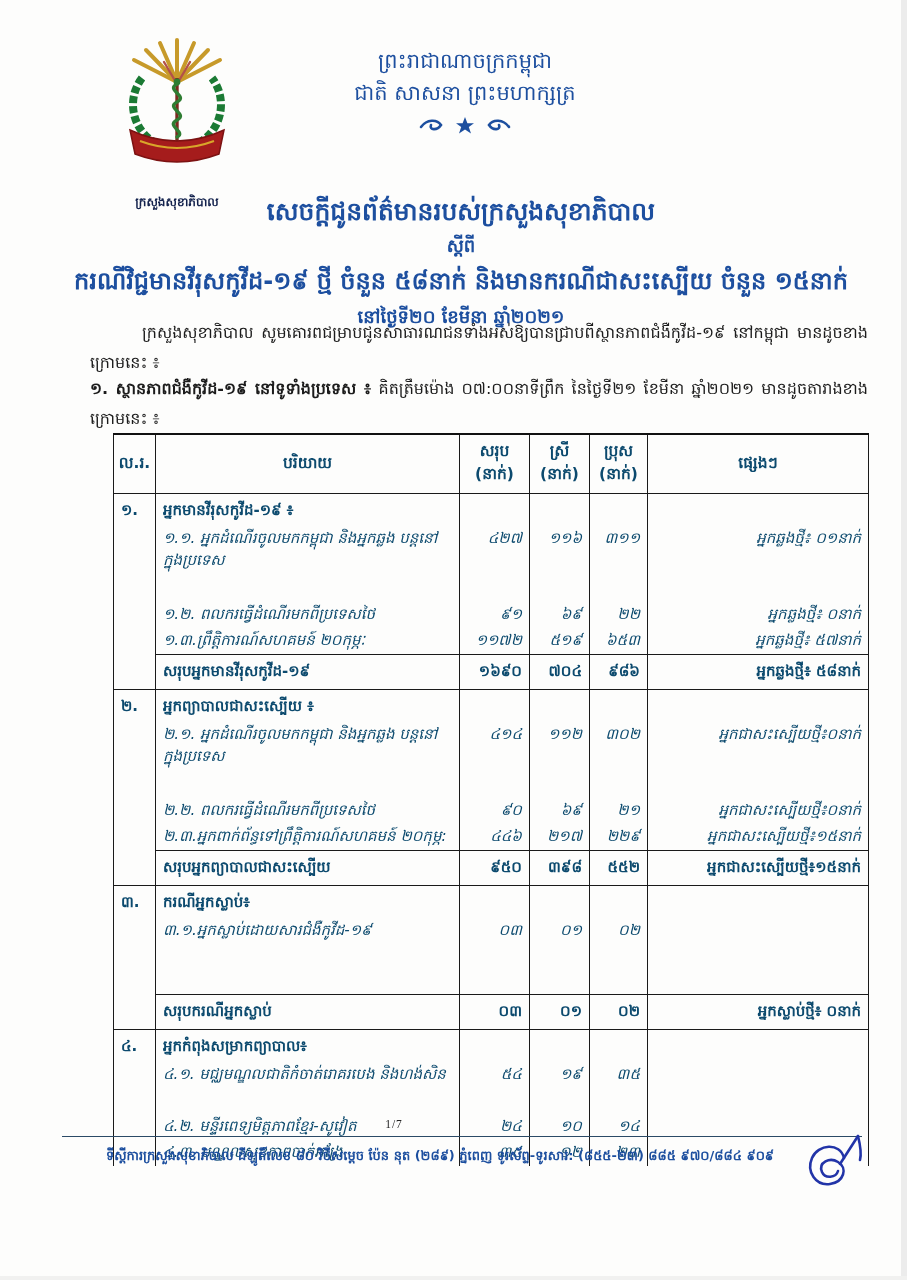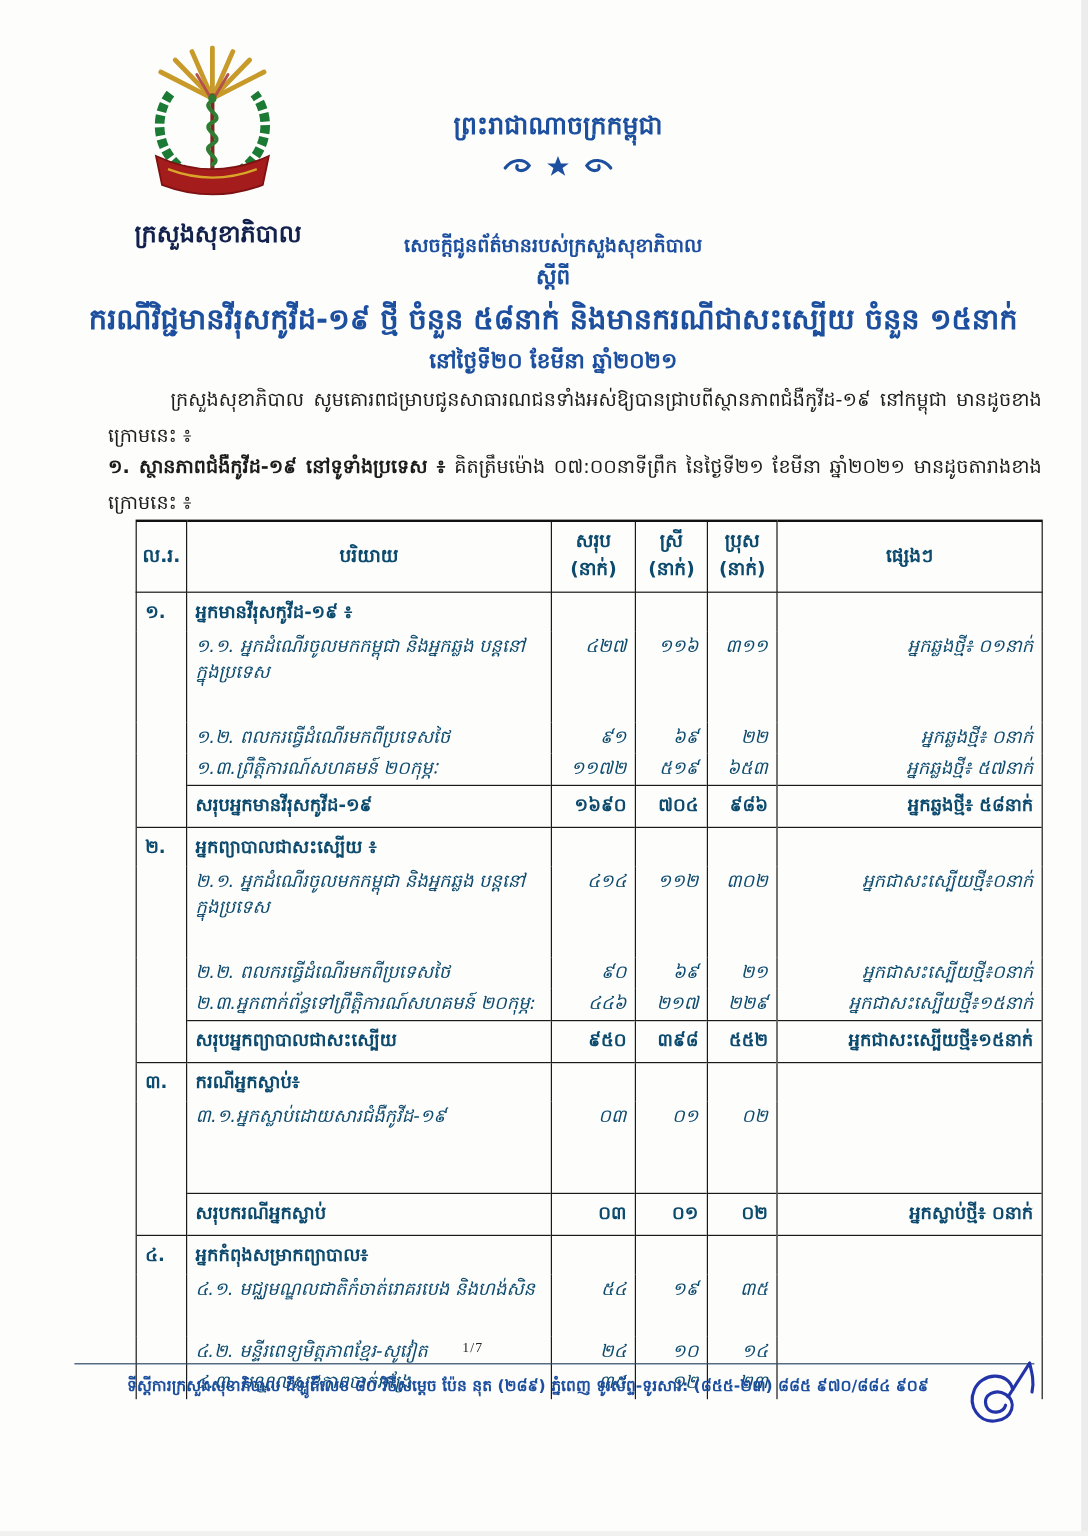--- a/index.html
+++ b/index.html
@@ -11,36 +11,36 @@
     color:#1c1c1c;
     overflow:hidden;
   }
   .scan-edge-right{position:absolute;right:0;top:0;width:6px;height:100%;background:#ececec;}
   .scan-edge-bottom{position:absolute;left:0;bottom:0;width:100%;height:4px;background:#f1f1f0;}
 
   
   .header{position:absolute;top:38px;left:0;width:100%;}
   .emblem-wrap{position:absolute;left:112px;top:0;width:130px;text-align:center;}
   .ministry-label{
-    margin-top:8px;font-weight:bold;font-size:20px;color:#13224d;white-space:nowrap;
+    margin-top:20px;font-weight:bold;font-size:12px;color:#13224d;white-space:nowrap;
   }
   .kingdom-block{
     position:absolute;left:230px;top:8px;width:470px;text-align:center;
-    color:#1d4f9f;font-weight:bold;margin-top:44px;
+    color:#1d4f9f;font-weight:normal;
   }
   .kingdom-line1{font-size:21px;line-height:1.5;}
   .kingdom-line2{font-size:21px;line-height:1.5;}
   .ornament{margin-top:6px;}
 
   
   .title-block{
     position:absolute;top:192px;left:66px;width:790px;text-align:center;
     color:#1d4f9f;font-weight:bold;
   }
-  .title-l1{font-size:16px;line-height:1.6;}
+  .title-l1{font-size:25px;line-height:1.6;}
   .title-l2{font-size:18px;line-height:1.6;}
   .title-l3{font-size:24px;line-height:1.7;}
   .title-l4{font-size:18px;line-height:1.7;}
 
   
   .intro{
     position:absolute;top:318px;left:90px;width:778px;
     font-size:16px;line-height:1.85;text-align:justify;text-indent:52px;
   }
   .sec-heading{
@@ -130,20 +130,21 @@
 
           <path d="M14,92 Q61,114 108,92 L103,116 Q61,132 19,116 Z" fill="#a51c1c" stroke="#7c1212" stroke-width="1.5"></path>
           <path d="M24,103 Q61,117 98,103" fill="none" stroke="#d9a62a" stroke-width="2"></path>
         </svg>
       </span>
       <div class="ministry-label">ក្រសួងសុខាភិបាល</div>
     </div>
 
     <div class="kingdom-block">
       <div class="kingdom-line1">ព្រះរាជាណាចក្រកម្ពុជា</div>
+      <div class="kingdom-line2">ជាតិ សាសនា ព្រះមហាក្សត្រ</div>
       <div class="ornament">
         <svg width="96" height="22" viewBox="0 0 96 22">
           <g stroke="#1d4f9f" stroke-width="2.6" fill="none" stroke-linecap="round">
             <path d="M4,12 C10,4 20,4 24,10 C20,16 12,15 14,10"></path>
             <path d="M92,12 C86,4 76,4 72,10 C76,16 84,15 82,10"></path>
           </g>
           <g fill="#1d4f9f">
             <polygon points="48,2 50.4,8.2 57,8.2 51.8,12 54,18.5 48,14.5 42,18.5 44.2,12 39,8.2 45.6,8.2"></polygon>
           </g>
         </svg>

